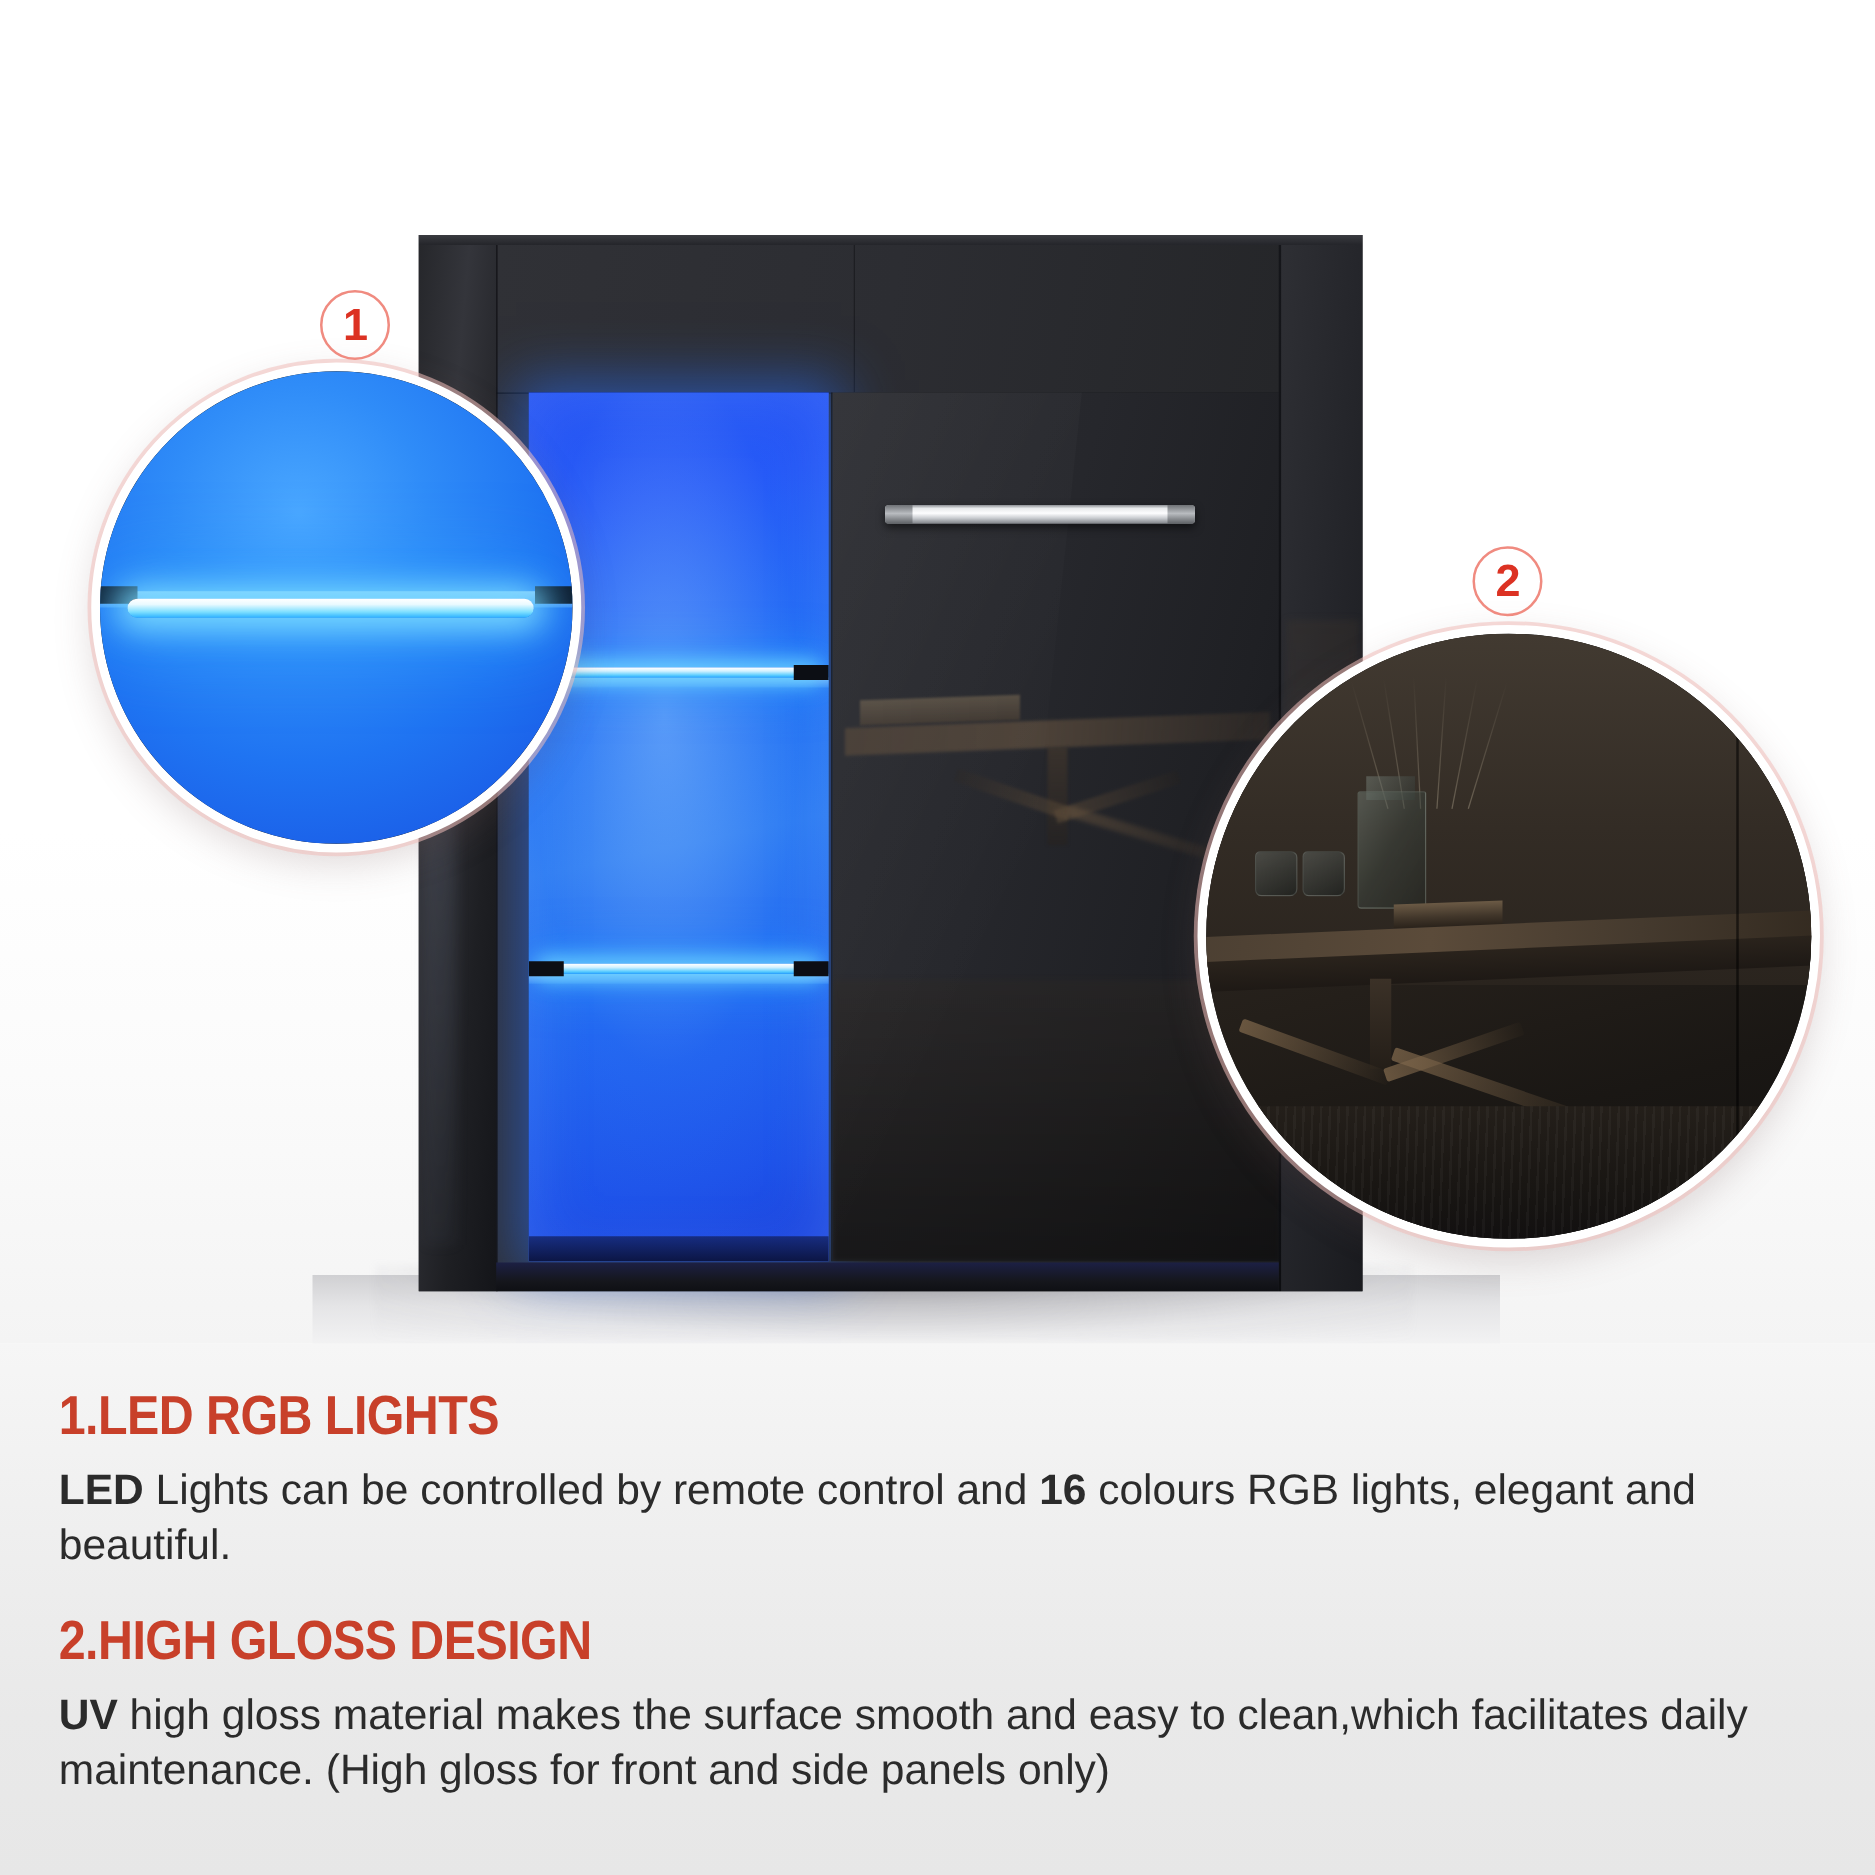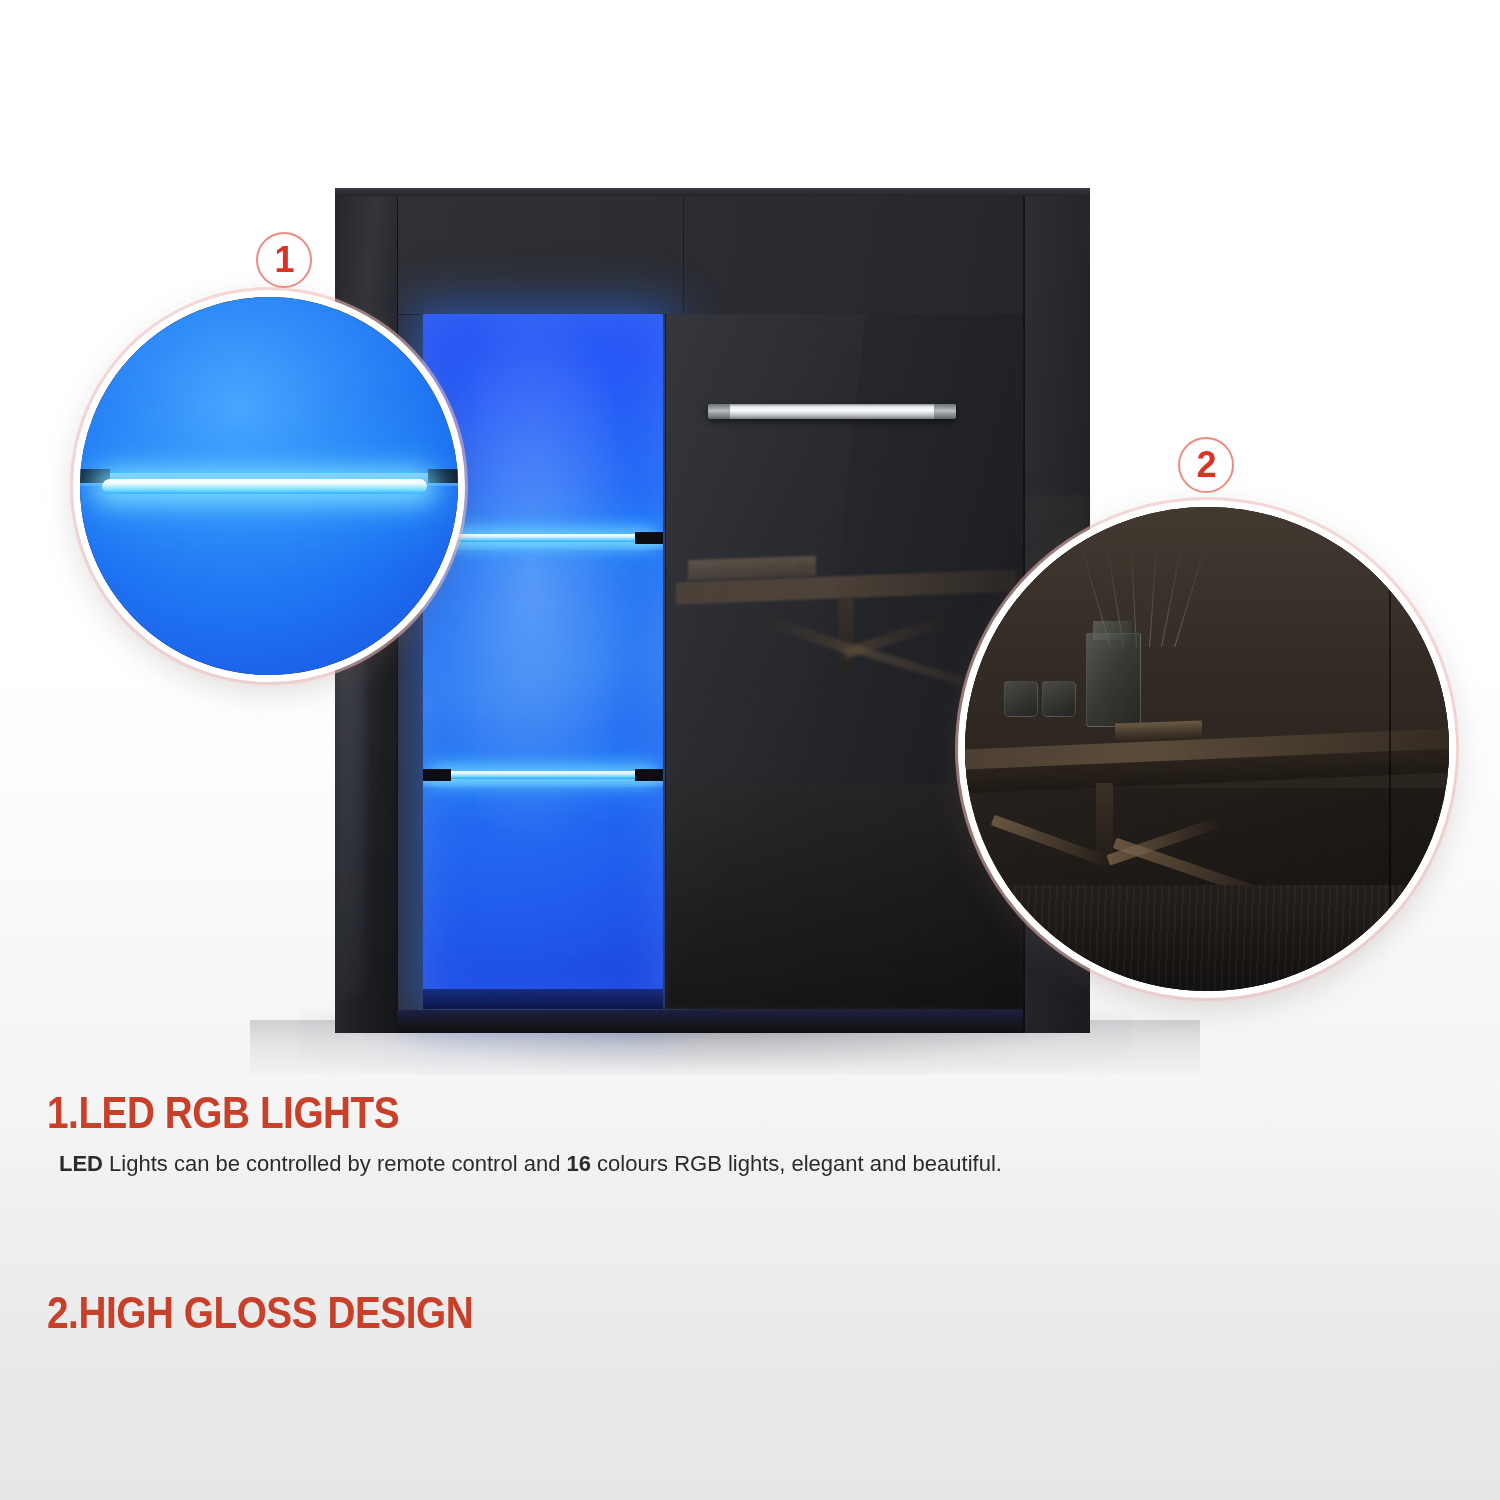--- a/index.html
+++ b/index.html
@@ -293,38 +293,38 @@
   }
   .badge-1{left:256px;top:232px;}
   .badge-2{left:1178px;top:437px;}
 
   
   .copy{
     position:absolute;left:0;top:1075px;width:1500px;height:425px;
     background:linear-gradient(180deg,#f6f6f6 0%,#efefef 35%,#e9e9e9 70%,#e7e7e7 100%);
   }
   .feature{position:absolute;left:47px;width:1410px;}
-  .feature-1{top:16px;}
+  .feature-1{top:36px;}
   .feature-2{top:216px;}
   .f-title{
     color:#c8402a;
     font-size:44px;
     font-weight:700;
     line-height:1.02;
     letter-spacing:-0.5px;
     transform:scaleX(.88);
     transform-origin:left center;
     white-space:nowrap;
     margin:0 0 14px 0;
   }
   .f-body{
     color:#2b2b2b;
-    font-size:22px;
+    font-size:34px;
     line-height:1.30;
-    margin:12px;
+    margin:0;
     max-width:1400px;
   }
   .f-body b{font-weight:700;}
 </style>
 </head>
 <body>
 
 <div class="stage">
 
   <div class="hero">
@@ -428,17 +428,18 @@
 
   <div class="copy">
 
     <div class="feature feature-1">
       <h2 class="f-title">1.LED RGB LIGHTS</h2>
       <p class="f-body"><b>LED</b><span> Lights can be controlled by remote control and </span><b>16</b><span> colours RGB lights, elegant and beautiful.</span></p>
     </div>
 
     <div class="feature feature-2">
       <h2 class="f-title">2.HIGH GLOSS DESIGN</h2>
+      <p class="f-body"><b>UV</b><span> high gloss material makes the surface smooth and easy to clean,which facilitates daily maintenance. (High gloss for front and side panels only)</span><b></b><span></span></p>
     </div>
 
   </div>
 
 </div>
 
 </body></html>

